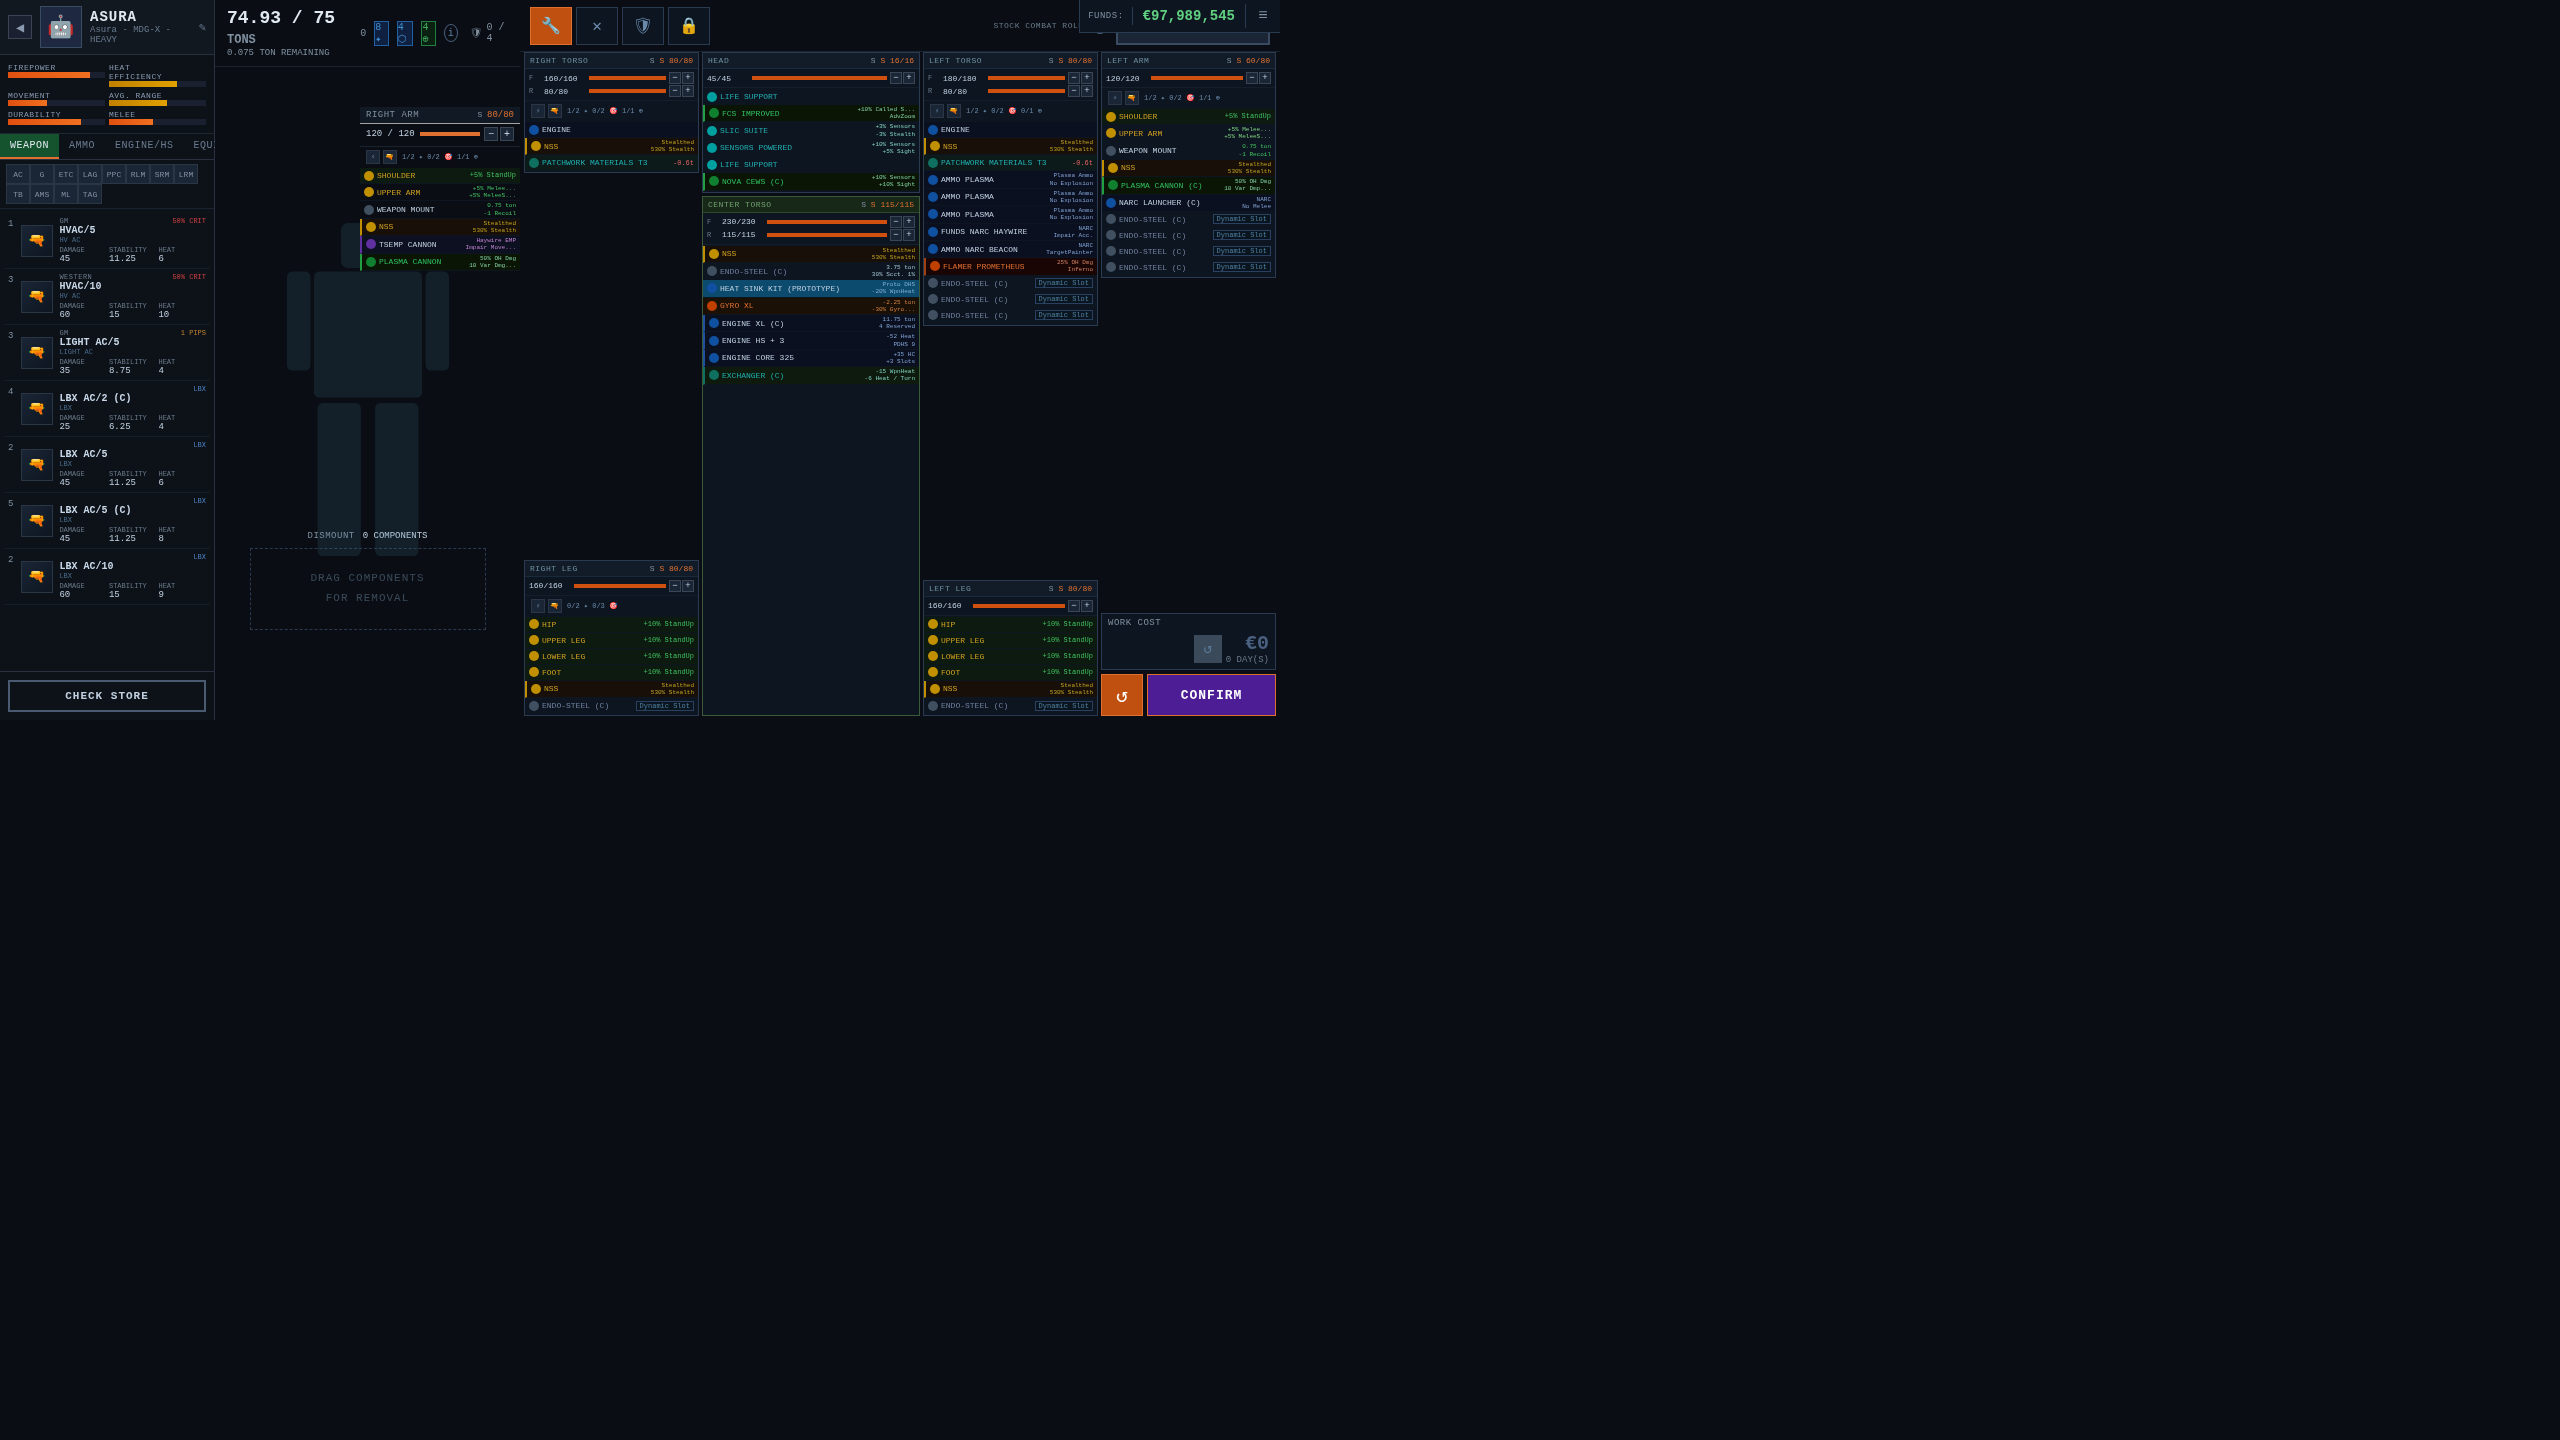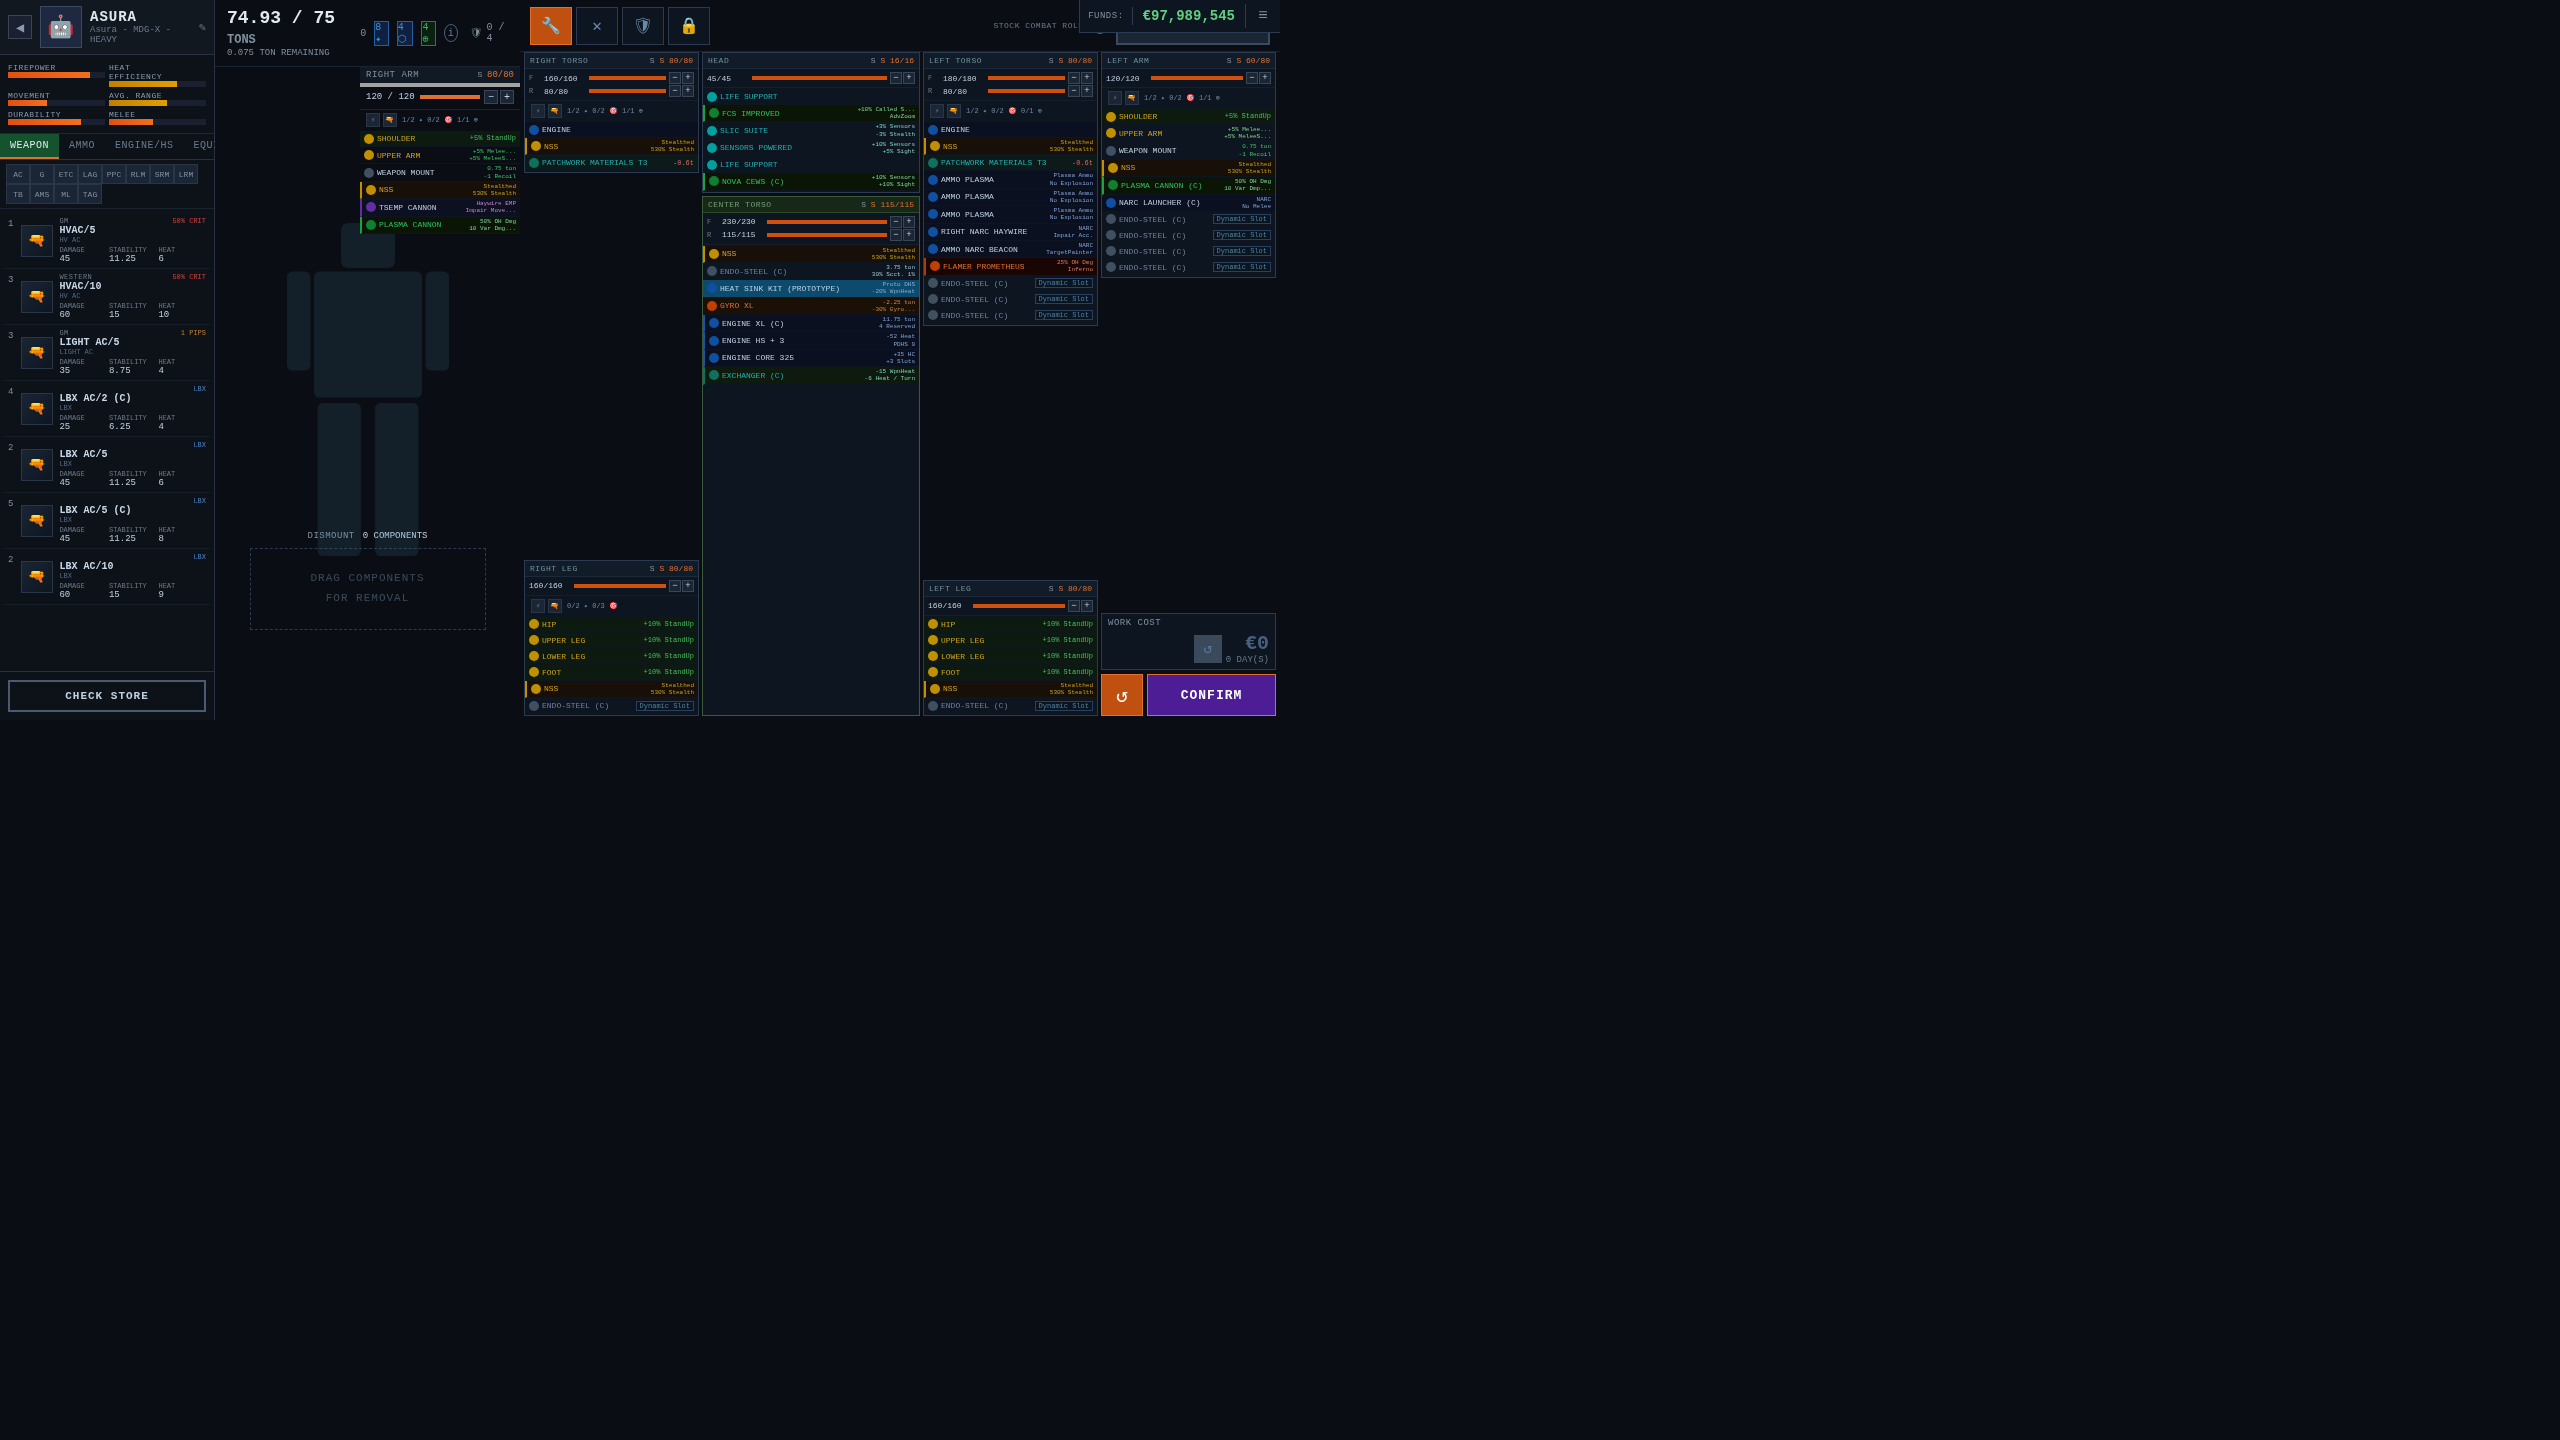--- a/index.html
+++ b/index.html
@@ -316,23 +316,24 @@
       font-size: 10px;
       color: #8090a0;
     }
 
     .panel-header {
       display: flex;
       align-items: center;
       justify-content: space-between;
       padding: 3px 6px;
       background: #111a24;
-      border-bottom: 4px solid #a3a3a3;
+      border-bottom: 1px solid #a3a3a3;
       font-size: 9px;
       color: #8090a0;
+      margin-top: 40px;
     }
 
     .panel-title { letter-spacing: 0.5px; }
     .panel-slots { color: #e07030; font-size: 9px; }
     .s-label { color: #8090a0; font-size: 8px; }
 
     .health-bars {
       padding: 3px 6px;
       border-bottom: 1px solid #1a2430;
     }
@@ -1469,21 +1470,21 @@
               <span class="comp-row-name name-white">AMMO PLASMA</span>
               <span class="comp-row-bonus" style="font-size:6px;color:#80a0d0;">Plasma Ammo<br>No Explosion</span>
             </div>
             <div class="comp-row" style="background:#0a1020">
               <div class="comp-dot dot-blue"></div>
               <span class="comp-row-name name-white">AMMO PLASMA</span>
               <span class="comp-row-bonus" style="font-size:6px;color:#80a0d0;">Plasma Ammo<br>No Explosion</span>
             </div>
             <div class="comp-row" style="background:#0a1020">
               <div class="comp-dot dot-blue"></div>
-              <span class="comp-row-name name-white">RIGHT NARC HAYWIRE</span>
+              <span class="comp-row-name name-white">FUNDS NARC HAYWIRE</span>
               <span class="comp-row-bonus" style="font-size:6px;color:#80a0d0;">NARC<br>Impair Acc.</span>
             </div>
             <div class="comp-row" style="background:#0a1020">
               <div class="comp-dot dot-blue"></div>
               <span class="comp-row-name name-white">AMMO NARC BEACON</span>
               <span class="comp-row-bonus" style="font-size:6px;color:#80a0d0;">NARC<br>TargetPainter</span>
             </div>
             <div class="comp-row" style="background:#1a0505;border-left:2px solid #a04010">
               <div class="comp-dot dot-orange"></div>
               <span class="comp-row-name name-orange">FLAMER PROMETHEUS</span>

